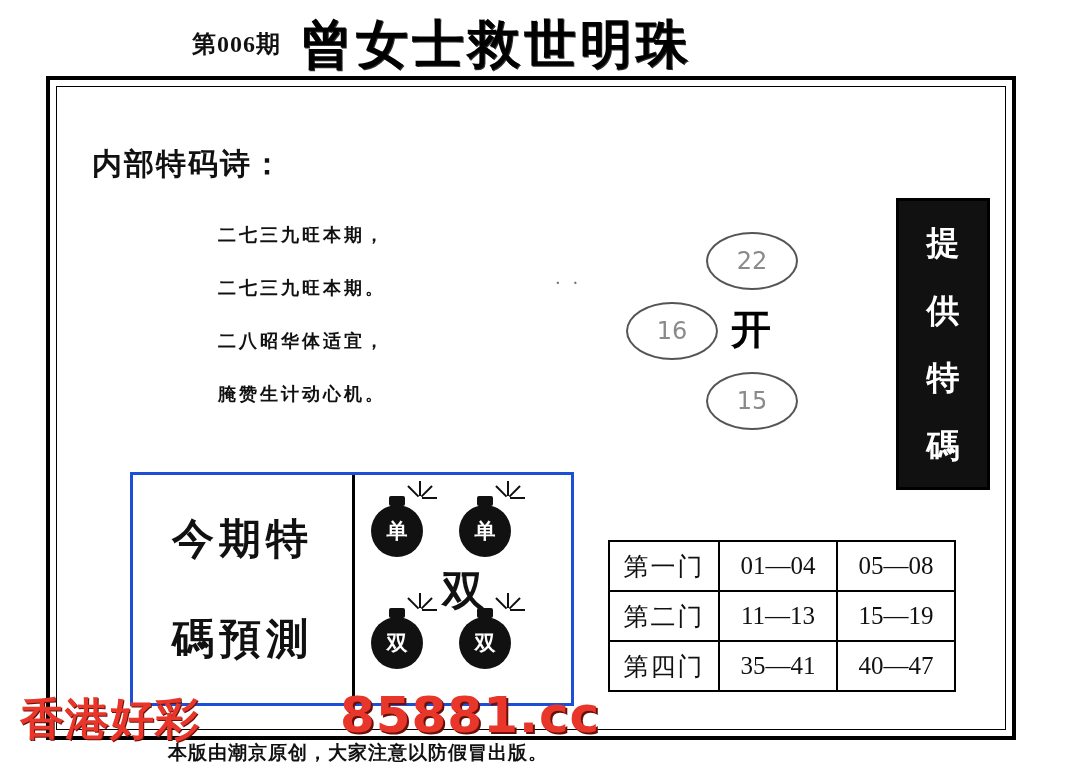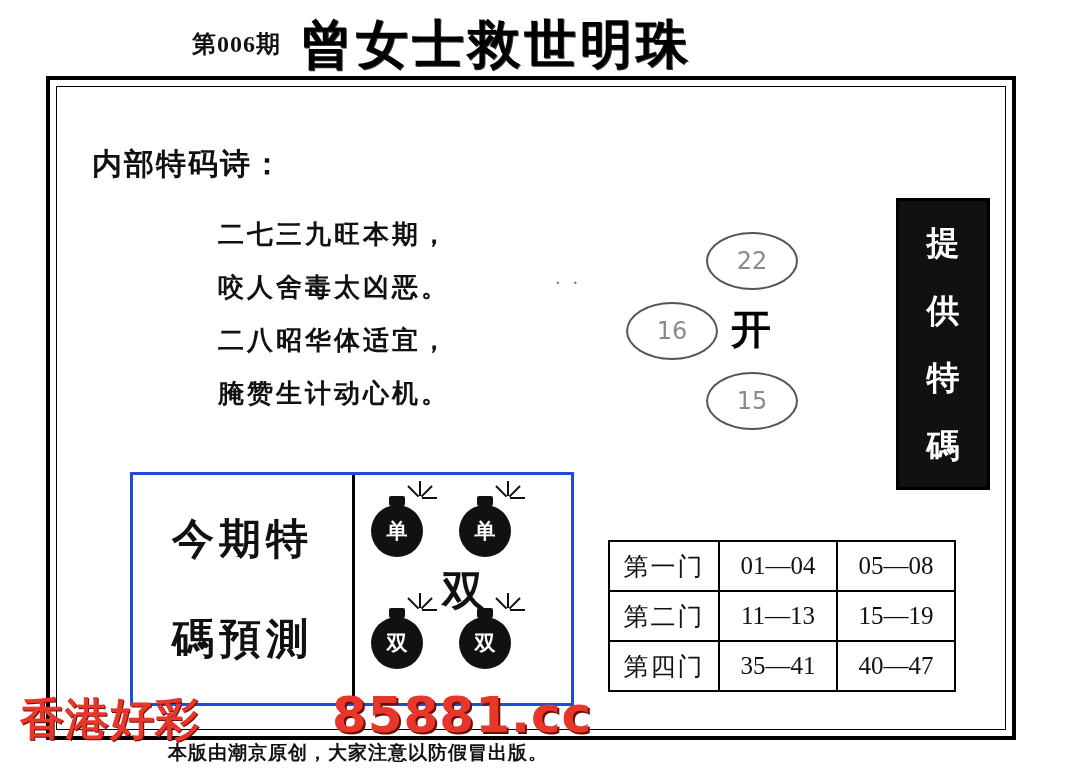--- a/index.html
+++ b/index.html
@@ -66,21 +66,21 @@
     font-size: 30px;
     font-weight: bold;
     letter-spacing: 2px;
     font-family: "DejaVu Serif", "Liberation Serif", serif;
     margin-top: 32px;
   }
   .poem {
     position: absolute;
     left: 218px;
     top: 208px;
-    font-size: 26px;
+    font-size: 18px;
     line-height: 53px;
     letter-spacing: 3px;
     font-weight: bold;
     font-family: "DejaVu Serif", "Liberation Serif", serif;
   }
   .poem div { white-space: nowrap; }
 
   
   .balls {
     position: absolute;
@@ -271,21 +271,21 @@
     top: 690px;
     font-size: 44px;
     font-weight: bold;
     color: #e8362a;
     font-family: "DejaVu Sans", "Liberation Sans", sans-serif;
     letter-spacing: 1px;
     text-shadow: 1px 1px 0 #6b0f0a;
   }
   .wm-right {
     position: absolute;
-    left: 332px;
+    left: 340px;
     top: 686px;
     font-size: 50px;
     font-weight: bold;
     color: #e8362a;
     font-family: "DejaVu Sans", "Liberation Sans", sans-serif;
     letter-spacing: 1px;
     text-shadow: 2px 2px 0 #6b0f0a;
   }
 
   
@@ -306,21 +306,21 @@
 <div class="issue">第006期</div>
 <div class="main-title">曾女士救世明珠</div>
 
 <div class="frame-outer">
   <div class="frame-inner"></div>
 </div>
 
 <div class="poem-label">内部特码诗：</div>
 <div class="poem">
   <div>二七三九旺本期，</div>
-  <div>咬人舍毒太凶恶。</div>
+  <div>二七三九旺本期。</div>
   <div>二八昭华体适宜，</div>
   <div>腌赞生计动心机。</div>
 </div>
 <div class="dots">· ·</div>
 
 <div class="balls">
   <div class="ball top">22</div>
   <div class="ball left">16</div>
   <div class="ball bottom">15</div>
   <div class="ball-center">开</div>

